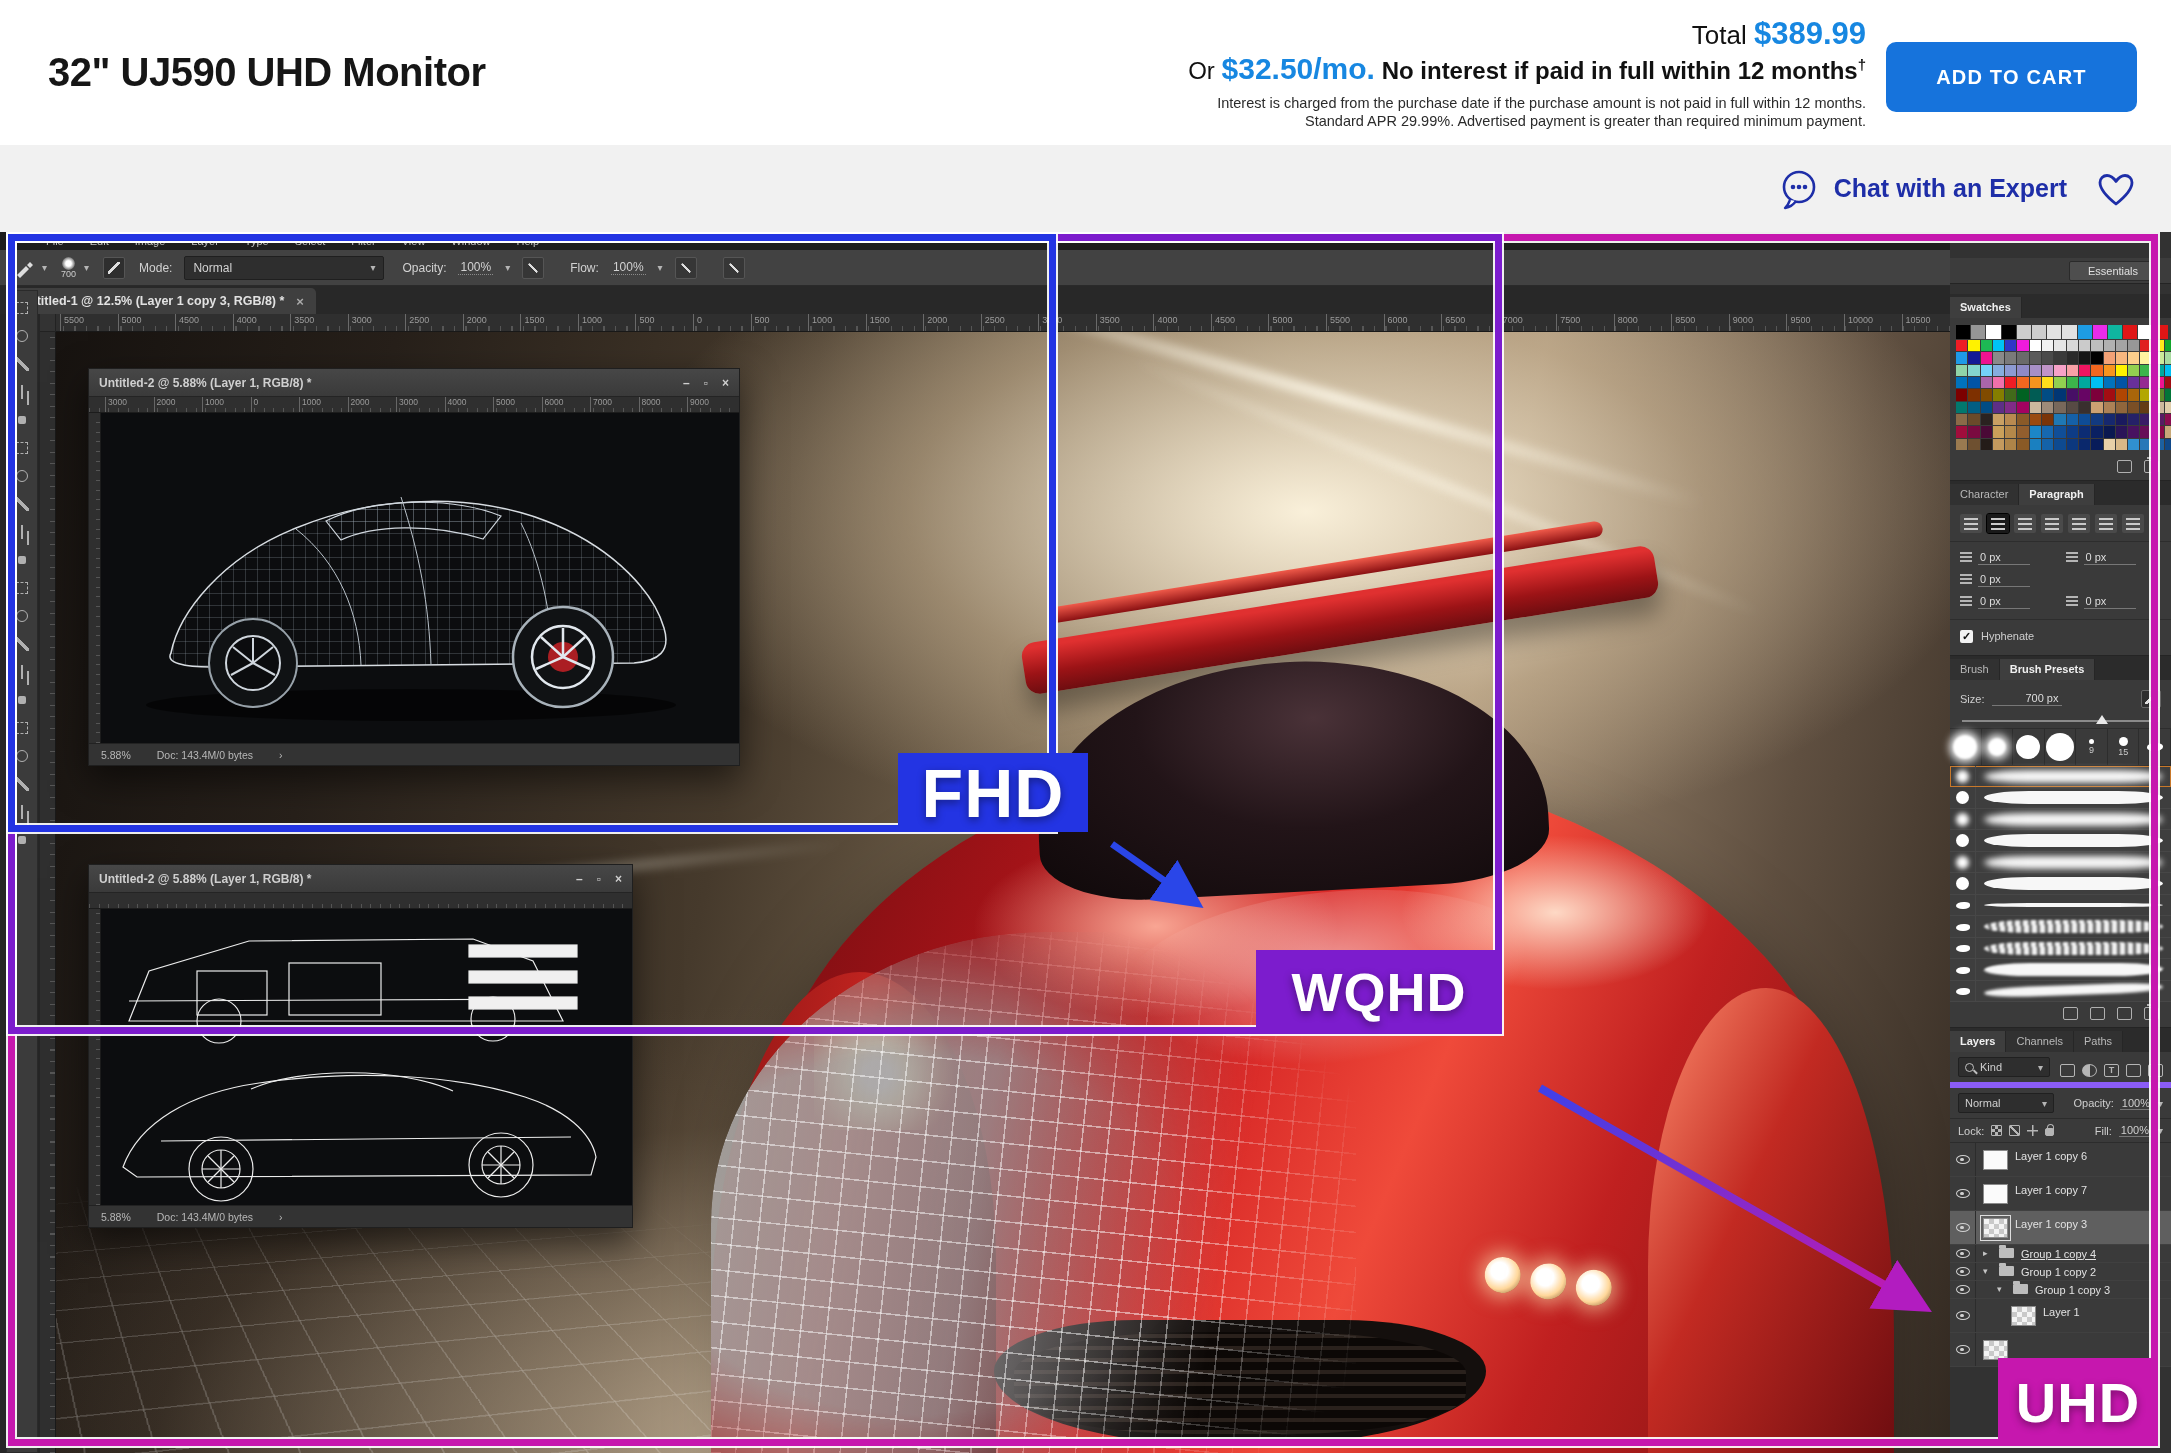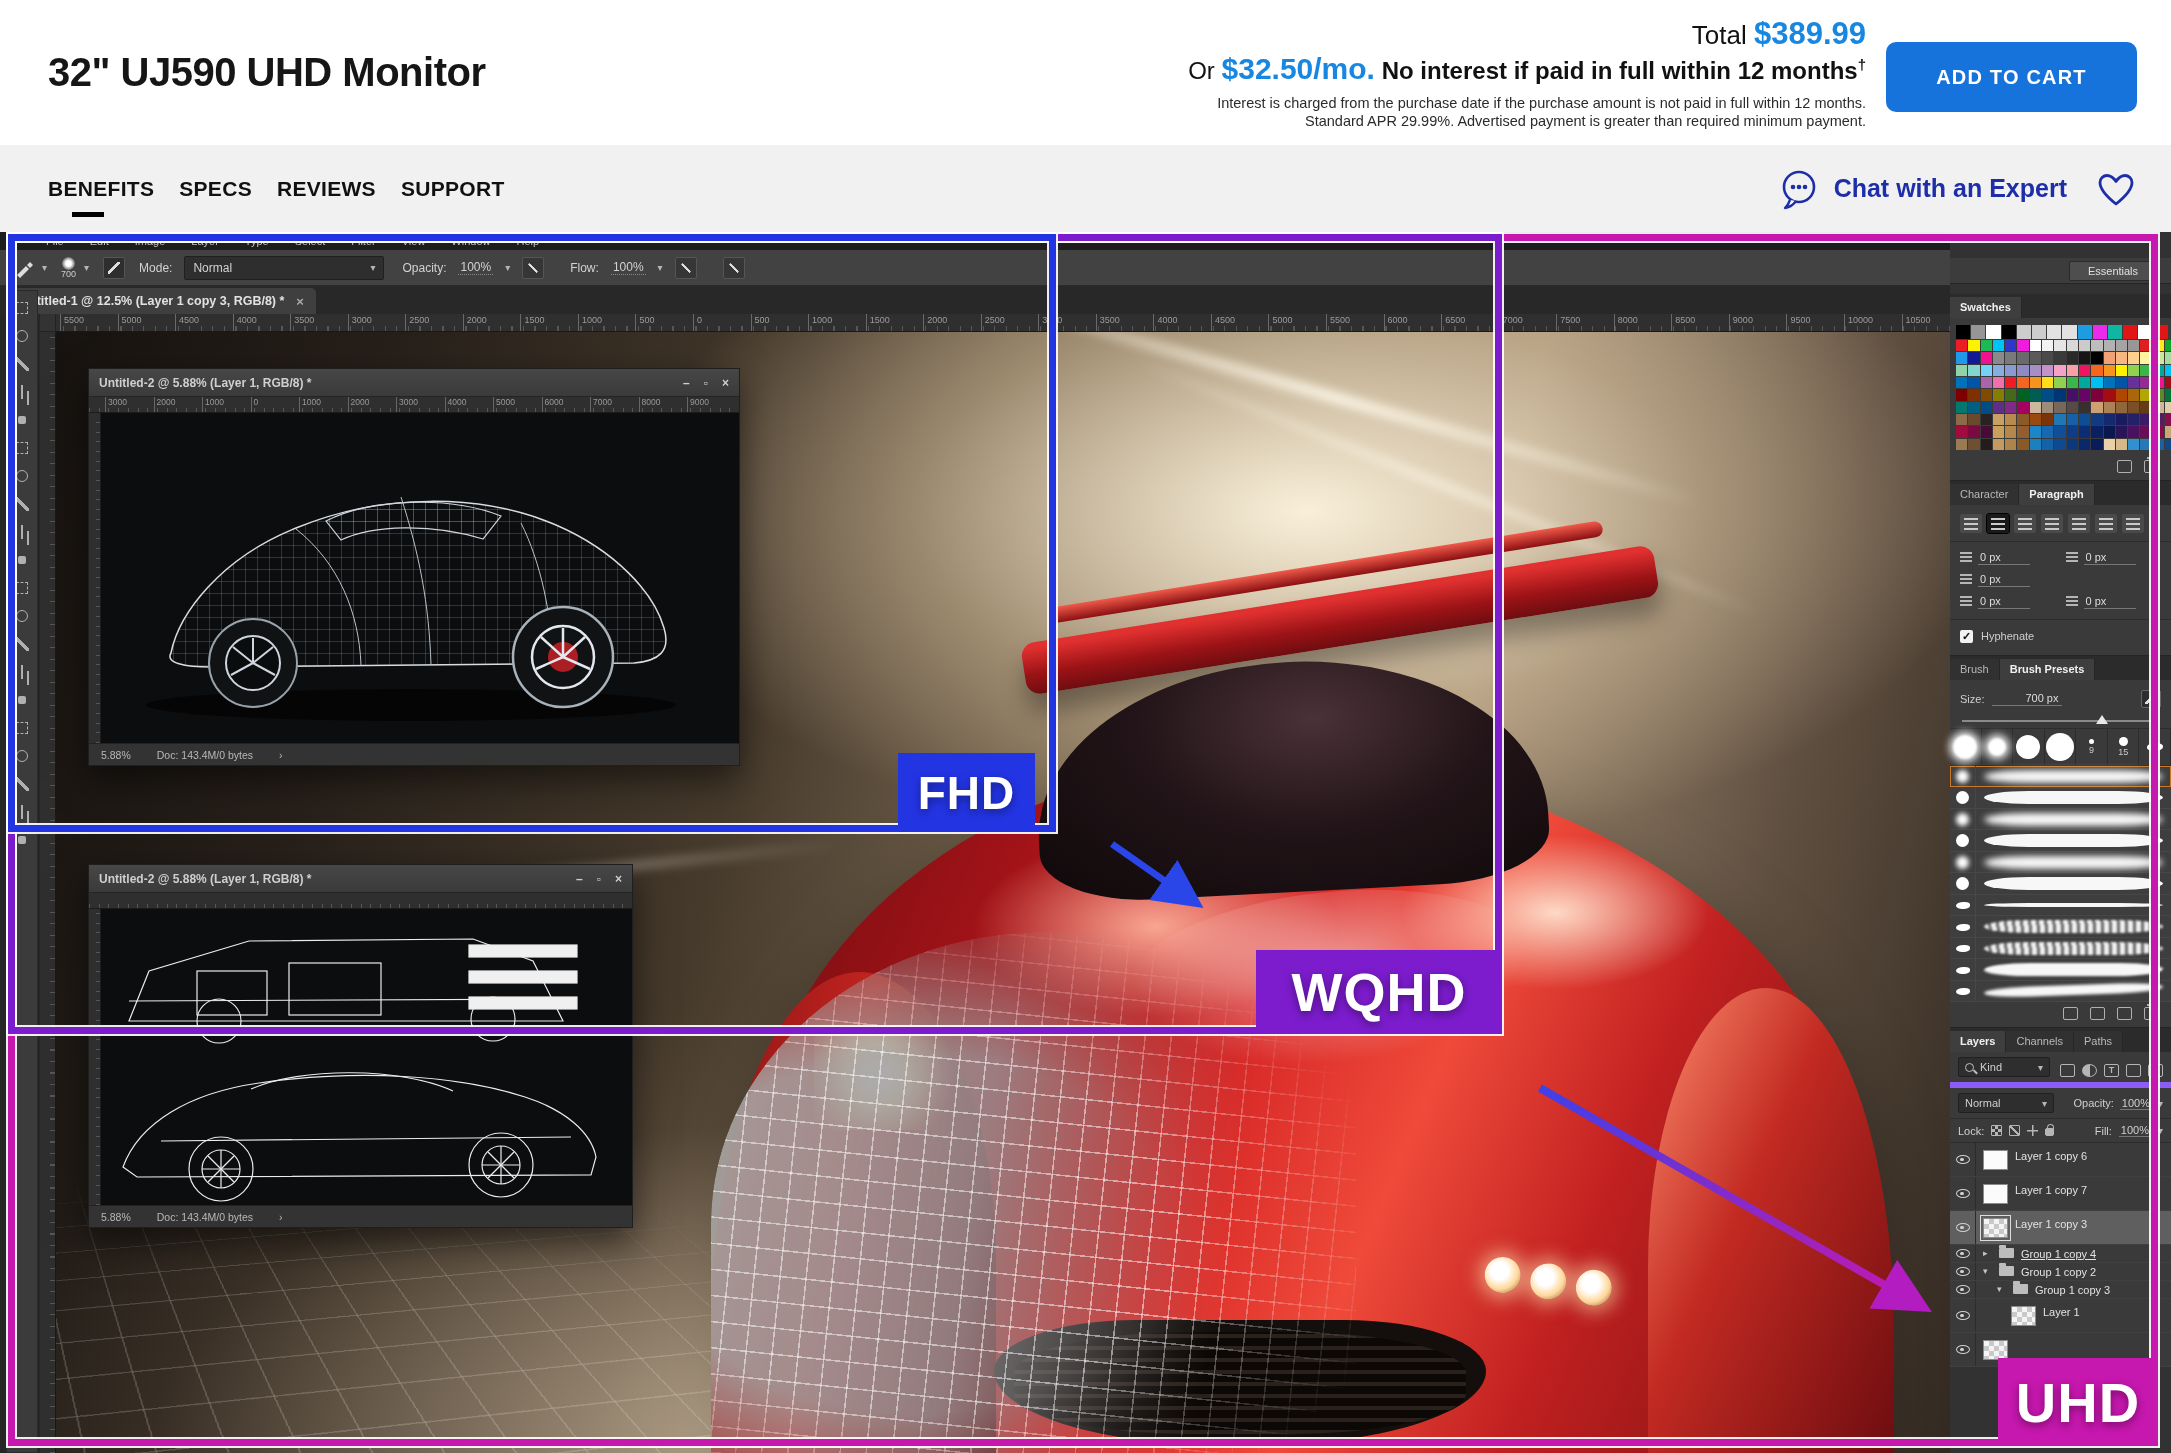--- a/index.html
+++ b/index.html
@@ -243,21 +243,21 @@
   .lay-name.und { text-decoration:underline; }
 
   
   .res-box { position:absolute; z-index:30; pointer-events:none;
              box-shadow:0 0 0 2px rgba(255,255,255,.92), inset 0 0 0 2px rgba(255,255,255,.92); }
   #fhd-box  { left:8px; top:2px; width:1048px; height:598px; border:7px solid var(--fhd); z-index:33; }
   #wqhd-box { left:8px; top:2px; width:1494px; height:800px; border:7px solid var(--wqhd); z-index:32; }
   #uhd-box  { left:8px; top:2px; width:2150px; height:1212px; border:7px solid var(--uhd); z-index:31; }
   .res-label { position:absolute; z-index:34; display:flex; align-items:center; justify-content:center; color:#fff;
                font-weight:bold; text-shadow:0 3px 8px rgba(0,0,0,.4); letter-spacing:1px; }
-  #fhd-label  { left:898px; top:521px; width:137px; height:79px; background:var(--fhd); font-size:46px; }
+  #fhd-label  { left:898px; top:521px; width:190px; height:79px; background:var(--fhd); font-size:68px; }
   #wqhd-label { left:1256px; top:718px; width:246px; height:84px; background:var(--wqhd); font-size:54px; }
   #uhd-label  { left:1998px; top:1126px; width:160px; height:88px; background:var(--uhd); font-size:56px; }
   #arrows { position:absolute; left:0; top:0; z-index:35; pointer-events:none; }
 </style>
 </head>
 <body>
 
 <div id="app">
 
   <div id="header">
@@ -272,26 +272,20 @@
       <span class="txt">No interest if paid in full within 12 months</span><sup>†</sup>
     </div>
     <div class="fineprint">
       <div>Interest is charged from the purchase date if the purchase amount is not paid in full within 12 months.</div>
       <div>Standard APR 29.99%. Advertised payment is greater than required minimum payment.</div>
     </div>
     <button class="cart-btn" style="background: rgb(22, 115, 220);">ADD TO CART</button>
   </div>
 
   <div id="navbar">
-    <div class="nav-tabs">
-        <div class="tab active">BENEFITS</div>
-        <div class="tab">SPECS</div>
-        <div class="tab">REVIEWS</div>
-        <div class="tab">SUPPORT</div>
-      </div>
     <div class="chat-wrap">
       <svg width="42" height="42" viewBox="0 0 42 42">
         <circle cx="21" cy="19" r="15" fill="none" stroke="#1e2ea8" stroke-width="2.6"></circle>
         <circle cx="15" cy="19" r="2.3" fill="#1e2ea8"></circle>
           <circle cx="21" cy="19" r="2.3" fill="#1e2ea8"></circle>
           <circle cx="27" cy="19" r="2.3" fill="#1e2ea8"></circle>
         <path d="M12 32 C11 35 9 38 7 40 C12 39 16 36 18 33" fill="#fff" stroke="#1e2ea8" stroke-width="2.4" stroke-linejoin="round"></path>
       </svg>
       <span class="chat-label" style="color: rgb(30, 46, 168);">Chat with an Expert</span>
     </div>

